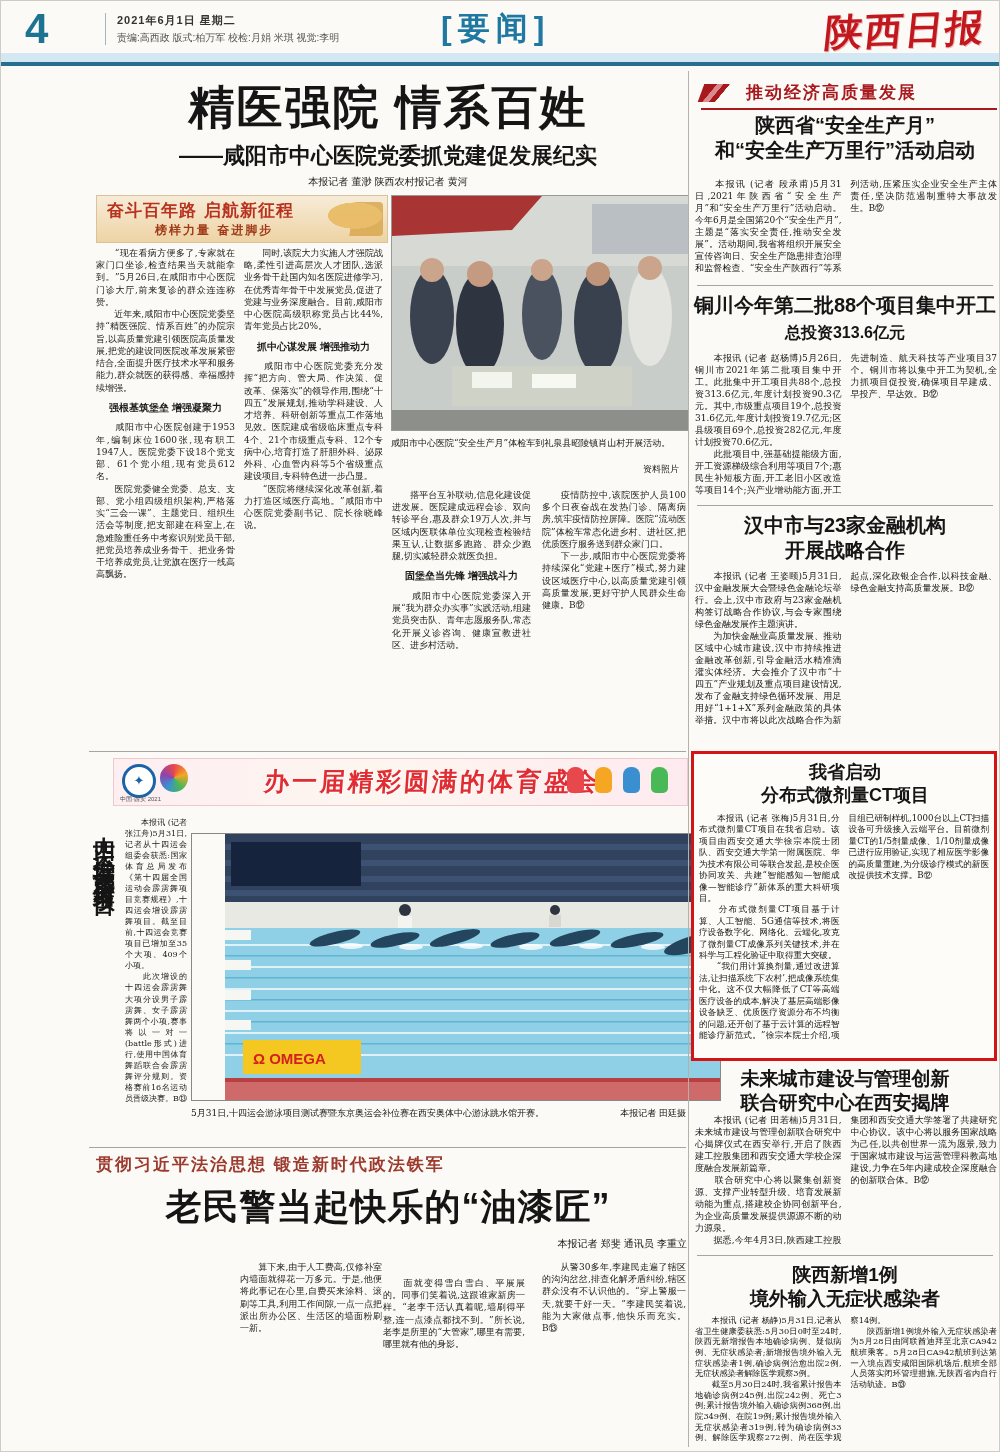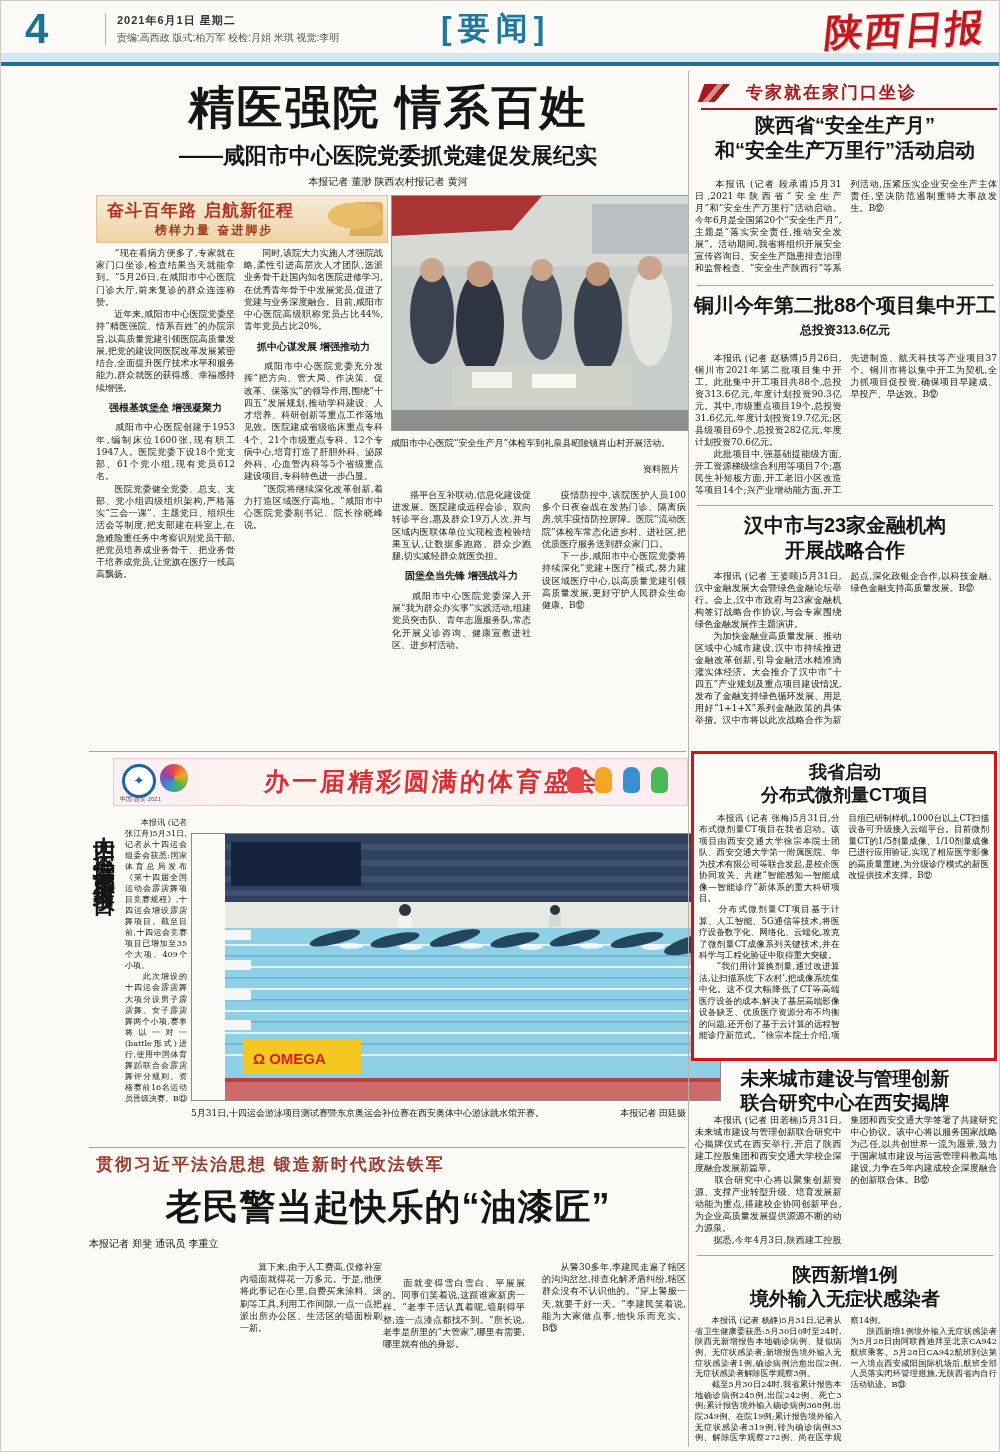--- a/index.html
+++ b/index.html
@@ -52,21 +52,21 @@
   .mascot{display:inline-block;width:17px;height:26px;border-radius:8px 8px 5px 5px;margin-left:6px;}
   .v-title{left:90px;top:818px;height:324px;width:28px;font-size:22px;font-weight:900;
            writing-mode:vertical-rl;text-orientation:upright;letter-spacing:6px;}
   .s-col{left:124px;top:816px;width:62px;height:324px;font-size:8px;line-height:1.38;overflow:hidden;}
   .s-photo{left:190px;top:832px;width:495px;height:266px;border:1px solid #888;padding-left:33px;}
   .s-cap{left:190px;top:1106px;width:495px;font-size:9px;}
   .s-credit{position:absolute;right:0;top:0;font-size:9px;}
   
   .b-kicker{left:95px;top:1152px;font-size:17px;font-weight:bold;color:#9c3a2e;letter-spacing:2px;}
   .b-title{left:88px;top:1182px;width:598px;text-align:center;font-size:36px;font-weight:900;letter-spacing:1px;}
-  .b-byline{left:88px;top:1236px;width:598px;text-align:left;font-size:10px;}
+  .b-byline{left:88px;top:1236px;width:598px;text-align:right;font-size:10px;}
   .bcol{top:1260px;width:142px;height:184px;overflow:hidden;}
   
   .r-sep{left:687px;width:1px;background:#b5b0a8;}
   .r-kicker{left:700px;top:80px;width:296px;border-bottom:2px solid #a8191e;padding-bottom:4px;}
   .r-kicker-txt{font-size:17px;font-weight:900;color:#a8191e;letter-spacing:2px;vertical-align:middle;font-family:"Liberation Sans",sans-serif;}
   .slashes{display:inline-block;width:34px;height:18px;vertical-align:middle;margin-right:6px;
            background:linear-gradient(115deg,#a8191e 0 30%,#d98a8c 31% 45%,#a8191e 46% 60%,transparent 61%);
            transform:skewX(-20deg);}
   .r-title{left:692px;width:304px;text-align:center;font-weight:800;white-space:pre-line;
            font-family:"Liberation Sans","DejaVu Sans",sans-serif;line-height:1.25;}
@@ -235,30 +235,30 @@
   <div class="abs b-title sans">老民警当起快乐的“油漆匠”</div>
   <div class="abs b-byline">本报记者 郑斐  通讯员 李重立</div>
   <div class="abs bcol body-txt pre" style="left:239px;">　　算下来,由于人工费高,仅修补室内墙面就得花一万多元。于是,他便将此事记在心里,自费买来涂料、滚刷等工具,利用工作间隙,一点一点把派出所办公区、生活区的墙面粉刷一新。</div>
   <div class="abs bcol body-txt pre" style="left:382px;margin-top:16px;">　　面就变得雪白雪白、平展展的。同事们笑着说,这跟谁家新房一样。“老李干活认真着呢,墙刷得平整,连一点漆点都找不到。”所长说,老李是所里的“大管家”,哪里有需要,哪里就有他的身影。</div>
   <div class="abs bcol body-txt pre" style="left:541px;width:144px;">　　从警30多年,李建民走遍了辖区的沟沟岔岔,排查化解矛盾纠纷,辖区群众没有不认识他的。“穿上警服一天,就要干好一天。”李建民笑着说,能为大家做点事,他快乐而充实。B⑬</div>
 
   <div class="abs r-sep" style="top:70px;height:1376px;"></div>
 
   <div class="abs r-kicker">
     <span class="slashes"></span>
-    <span class="r-kicker-txt">专家就在家门口坐诊</span>
+    <span class="r-kicker-txt">推动经济高质量发展</span>
   </div>
 
   <div class="abs r-title" style="top:112px;font-size:20px;">陕西省“安全生产月”
 和“安全生产万里行”活动启动</div>
   <div class="abs r-body" style="top:178px;height:100px;">　　本报讯 (记者 段承甫)5月31日,2021年陕西省“安全生产月”和“安全生产万里行”活动启动。今年6月是全国第20个“安全生产月”,主题是“落实安全责任,推动安全发展”。活动期间,我省将组织开展安全宣传咨询日、安全生产隐患排查治理和监督检查、“安全生产陕西行”等系列活动,压紧压实企业安全生产主体责任,坚决防范遏制重特大事故发生。B⑫</div>
   <div class="abs sep-h r-thin" style="top:284px;"></div>
 
   <div class="abs r-title" style="top:292px;font-size:20px;">铜川今年第二批88个项目集中开工</div>
-  <div class="abs r-title" style="top:322px;font-size:12px;font-weight:700;">总投资313.6亿元</div>
+  <div class="abs r-title" style="top:322px;font-size:16px;font-weight:700;">总投资313.6亿元</div>
   <div class="abs r-body" style="top:352px;height:148px;">　　本报讯 (记者 赵杨博)5月26日,铜川市2021年第二批项目集中开工。此批集中开工项目共88个,总投资313.6亿元,年度计划投资90.3亿元。其中,市级重点项目19个,总投资31.6亿元,年度计划投资19.7亿元;区县级项目69个,总投资282亿元,年度计划投资70.6亿元。
 　　此批项目中,强基础提能级方面,开工资源梯级综合利用等项目7个;惠民生补短板方面,开工老旧小区改造等项目14个;兴产业增动能方面,开工先进制造、航天科技等产业项目37个。铜川市将以集中开工为契机,全力抓项目促投资,确保项目早建成、早投产、早达效。B⑫</div>
   <div class="abs sep-h r-thin" style="top:504px;"></div>
 
   <div class="abs r-title" style="top:512px;font-size:20px;">汉中市与23家金融机构
 开展战略合作</div>
   <div class="abs r-body" style="top:570px;height:174px;">　　本报讯 (记者 王姿颐)5月31日,汉中金融发展大会暨绿色金融论坛举行。会上,汉中市政府与23家金融机构签订战略合作协议,与会专家围绕绿色金融发展作主题演讲。
 　　为加快金融业高质量发展、推动区域中心城市建设,汉中市持续推进金融改革创新,引导金融活水精准滴灌实体经济。大会推介了汉中市“十四五”产业规划及重点项目建设情况,发布了金融支持绿色循环发展、用足用好“1+1+X”系列金融政策的具体举措。汉中市将以此次战略合作为新起点,深化政银企合作,以科技金融、绿色金融支持高质量发展。B⑫</div>
 
   <div class="abs redbox"></div>

